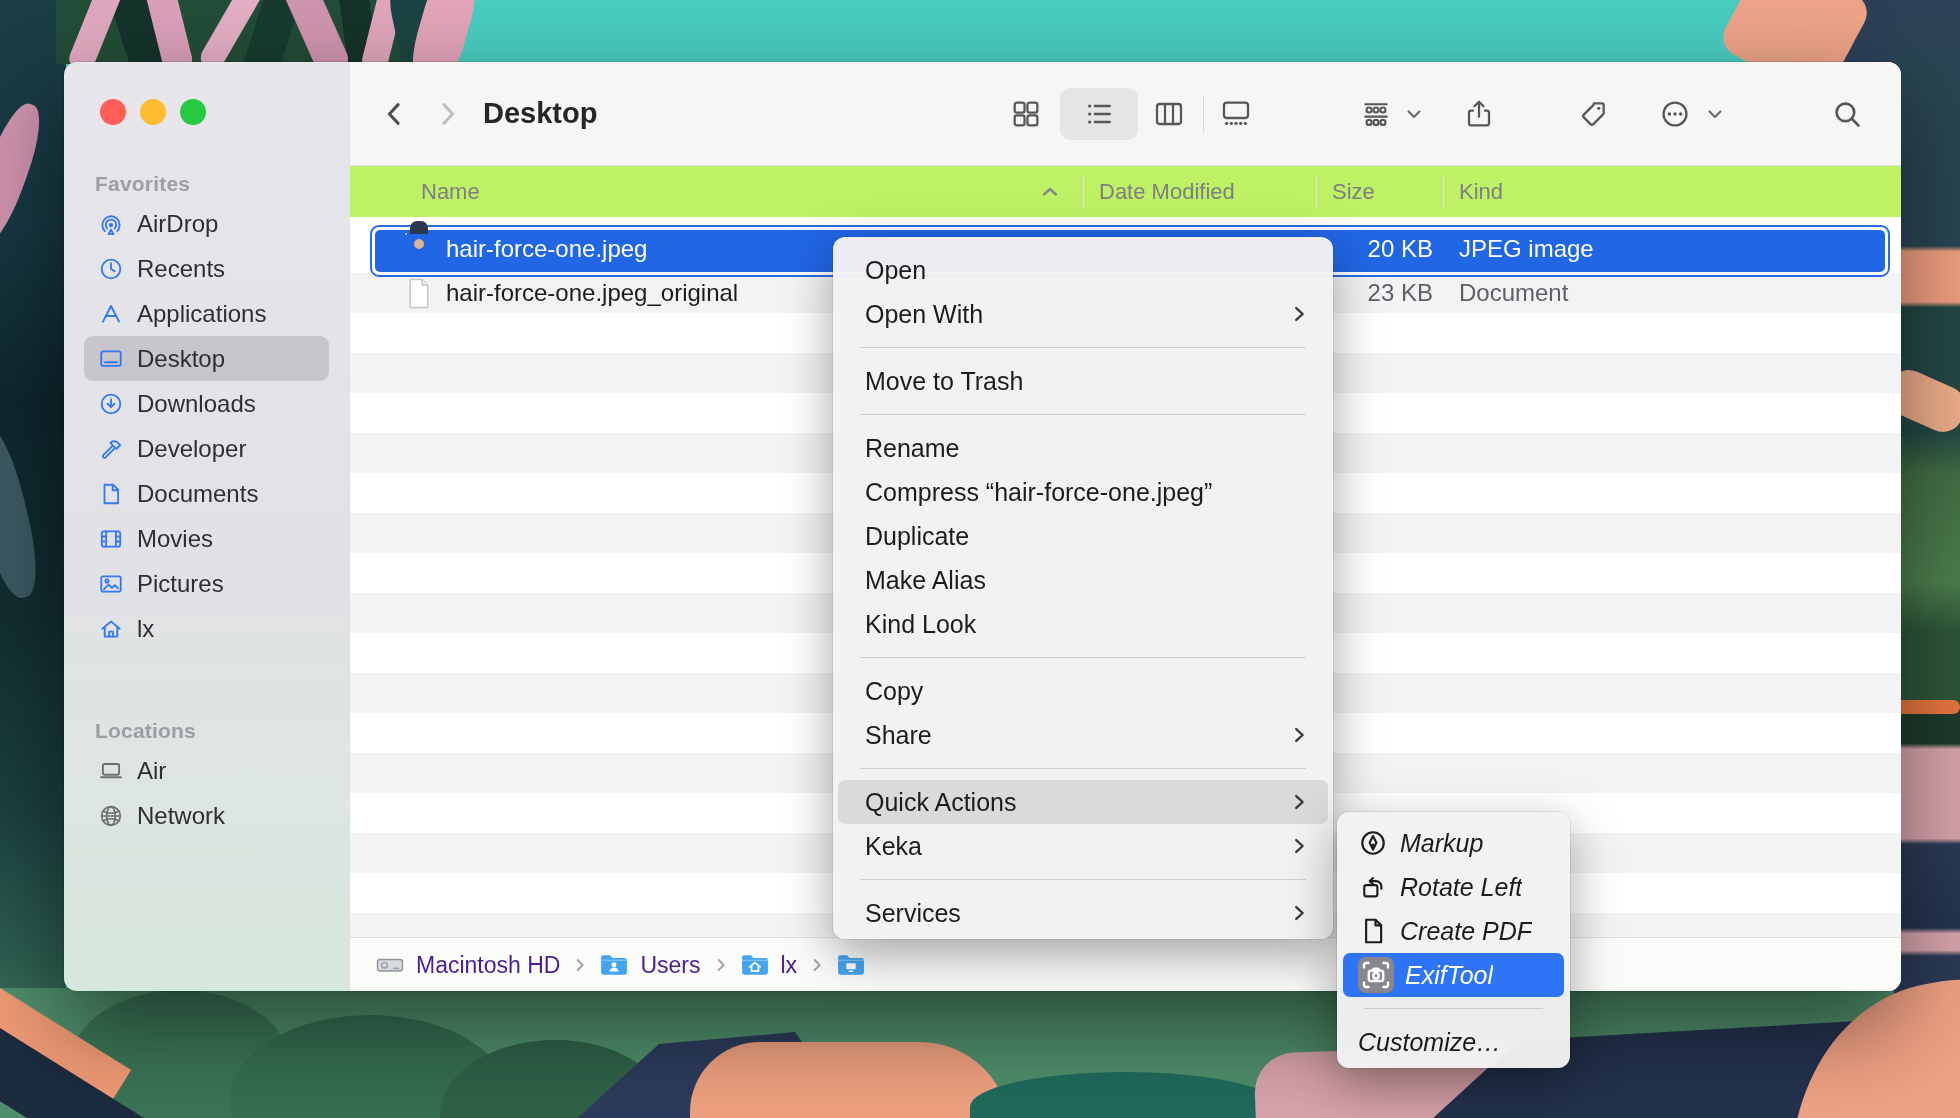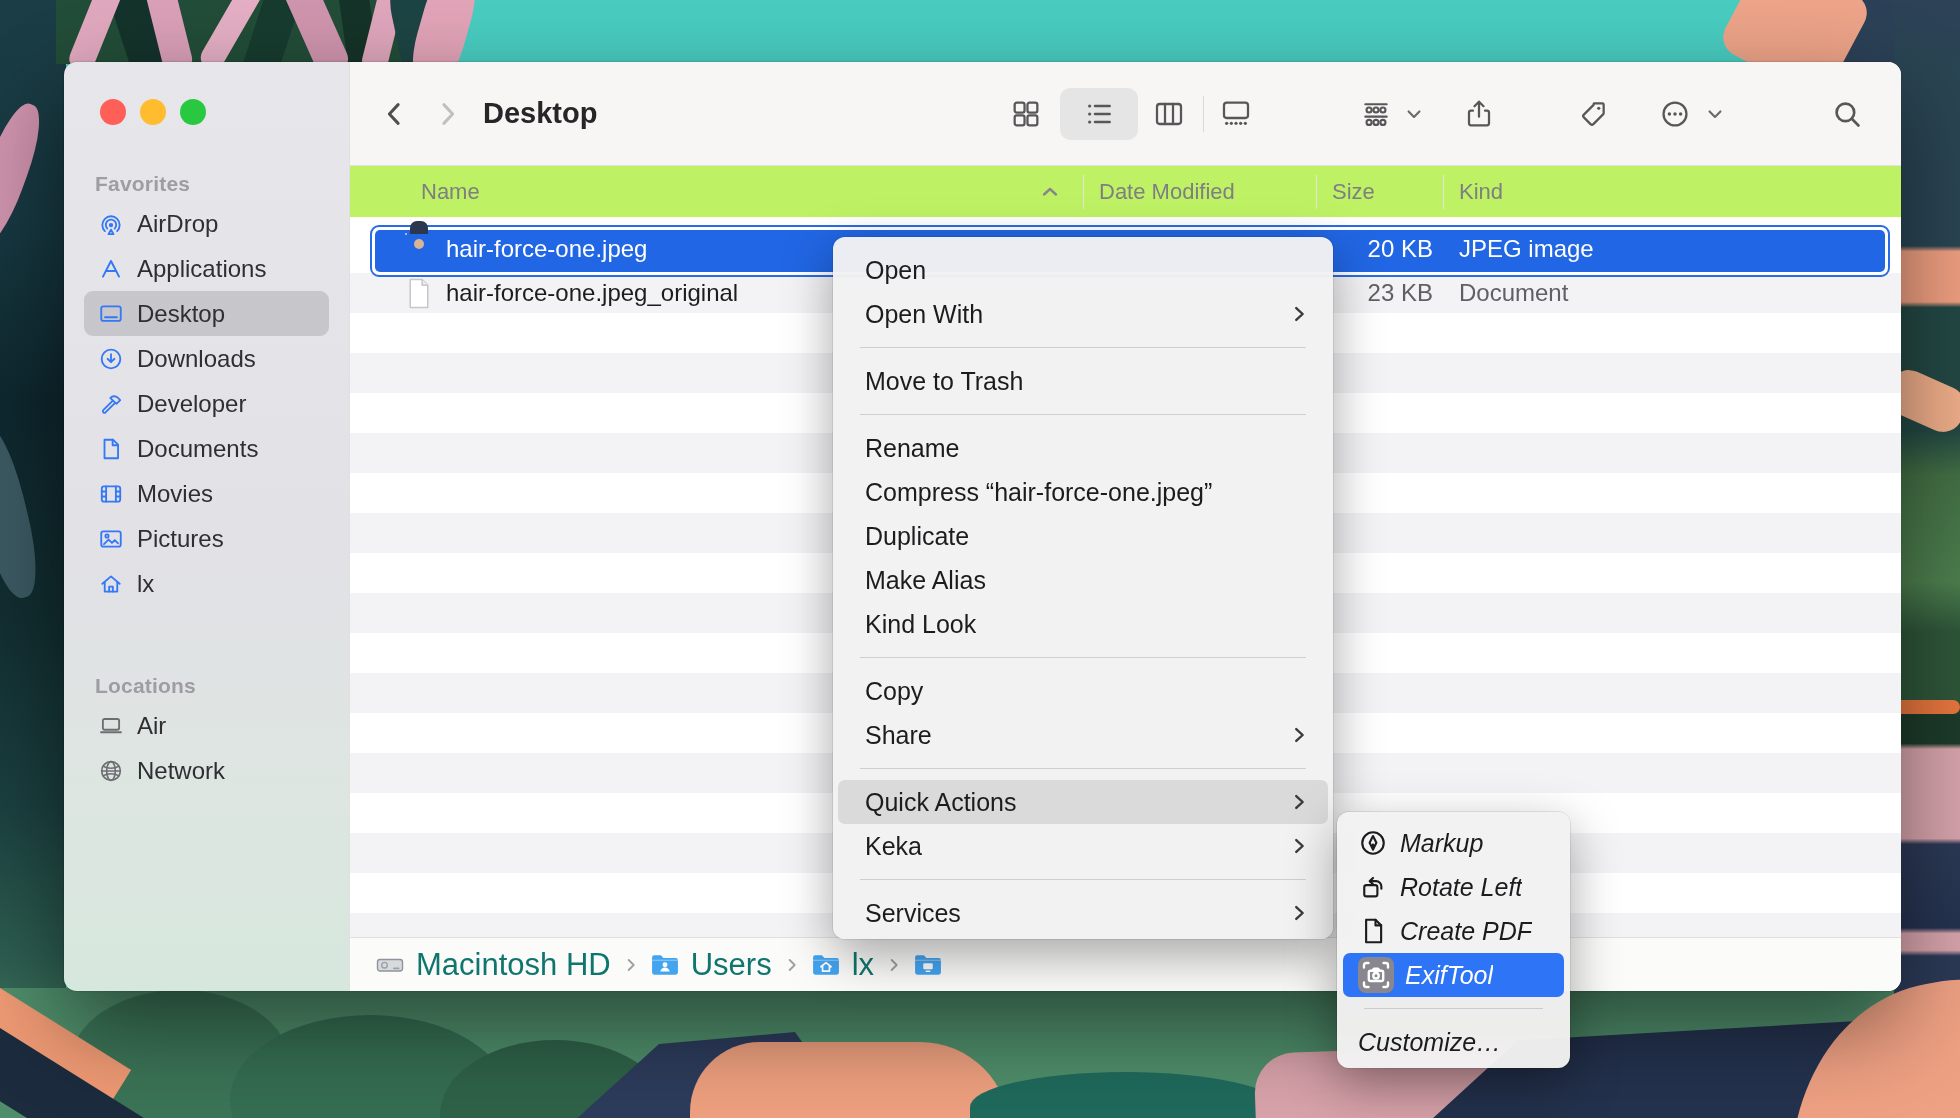--- a/index.html
+++ b/index.html
@@ -110,21 +110,21 @@
   .f-name{position:absolute;left:96px;font-size:24px;white-space:nowrap;}
   .f-size{position:absolute;left:900px;width:183px;text-align:right;font-size:24px;}
   .f-kind{position:absolute;left:1109px;font-size:24px;}
   #frow2 .f-size,#frow2 .f-kind{color:#5f5f64;}
   .thumb{width:26px;height:31px;border-radius:3px;background:linear-gradient(180deg,#a8b6c4,#7e8da0);
     position:relative;overflow:hidden;box-shadow:0 0 0 1px rgba(255,255,255,.55);}
   .thumb::before{content:"";position:absolute;left:8px;top:5px;width:10px;height:10px;border-radius:50%;background:#d6b494;}
   .thumb::after{content:"";position:absolute;left:4px;bottom:0;width:18px;height:13px;border-radius:7px 7px 0 0;background:#2c3850;}
 
   #pathbar{position:absolute;left:0;top:875px;right:0;height:54px;background:#fbfbfa;border-top:1px solid #e0e0e0;
-    display:flex;align-items:center;padding-left:26px;color:#0f766e;font-size:31px;}
+    display:flex;align-items:center;padding-left:26px;color:#4c1d95;font-size:23px;}
   .pb-icon{width:28px;height:26px;margin-right:12px;flex:0 0 auto;}
   .pb-label{margin-right:12px;white-space:nowrap;}
   .pb-chev{width:16px;height:16px;color:#a0a0a5;margin-right:12px;flex:0 0 auto;}
 
   
   .menu{position:absolute;background:rgba(243,242,242,.97);border-radius:12px;z-index:30;
     box-shadow:0 16px 50px rgba(0,0,0,.35),0 0 0 1px rgba(0,0,0,.08);color:#1c1c1f;}
   #ctxmenu{left:833px;top:237px;width:500px;padding:11px 0 4px;}
   #submenu{left:1337px;top:812px;width:233px;padding:9px 0 4px;}
   .mi{height:44px;margin:0 5px;border-radius:7px;display:flex;align-items:center;padding:0 18px 0 27px;font-size:25px;}
@@ -192,20 +192,29 @@
                 <svg viewBox="0 0 24 24" fill="none" stroke="currentColor" stroke-width="1.7" stroke-linecap="round" stroke-linejoin="round">
                   <circle cx="12" cy="13" r="2" fill="currentColor" stroke="none"></circle>
                   <path d="M8.6 16.2a4.8 4.8 0 1 1 6.8 0"></path>
                   <path d="M6.3 18.5a8 8 0 1 1 11.4 0"></path>
                   <path d="M9.7 21.4L12 17.2l2.3 4.2z"></path>
                 </svg>
               </span>
               <span class="sb-label">AirDrop</span>
             </div>
             <div class="sb-item">
+              <span class="sb-icon" data-icon="recents-icon">
+                <svg viewBox="0 0 24 24" fill="none" stroke="currentColor" stroke-width="1.7" stroke-linecap="round" stroke-linejoin="round">
+                  <circle cx="12" cy="12" r="8.6"></circle>
+                  <path d="M12 6.8V12l3.4 2"></path>
+                </svg>
+              </span>
+              <span class="sb-label">Recents</span>
+            </div>
+            <div class="sb-item">
               <span class="sb-icon" data-icon="applications-icon">
                 <svg viewBox="0 0 24 24" fill="none" stroke="currentColor" stroke-width="1.8" stroke-linecap="round" stroke-linejoin="round">
                   <path d="M4.6 19L12 4.6 19.4 19"></path>
                   <path d="M7.3 13.8h9.4"></path>
                 </svg>
               </span>
               <span class="sb-label">Applications</span>
             </div>
             <div class="sb-item selected">
               <span class="sb-icon" data-icon="desktop-icon">

